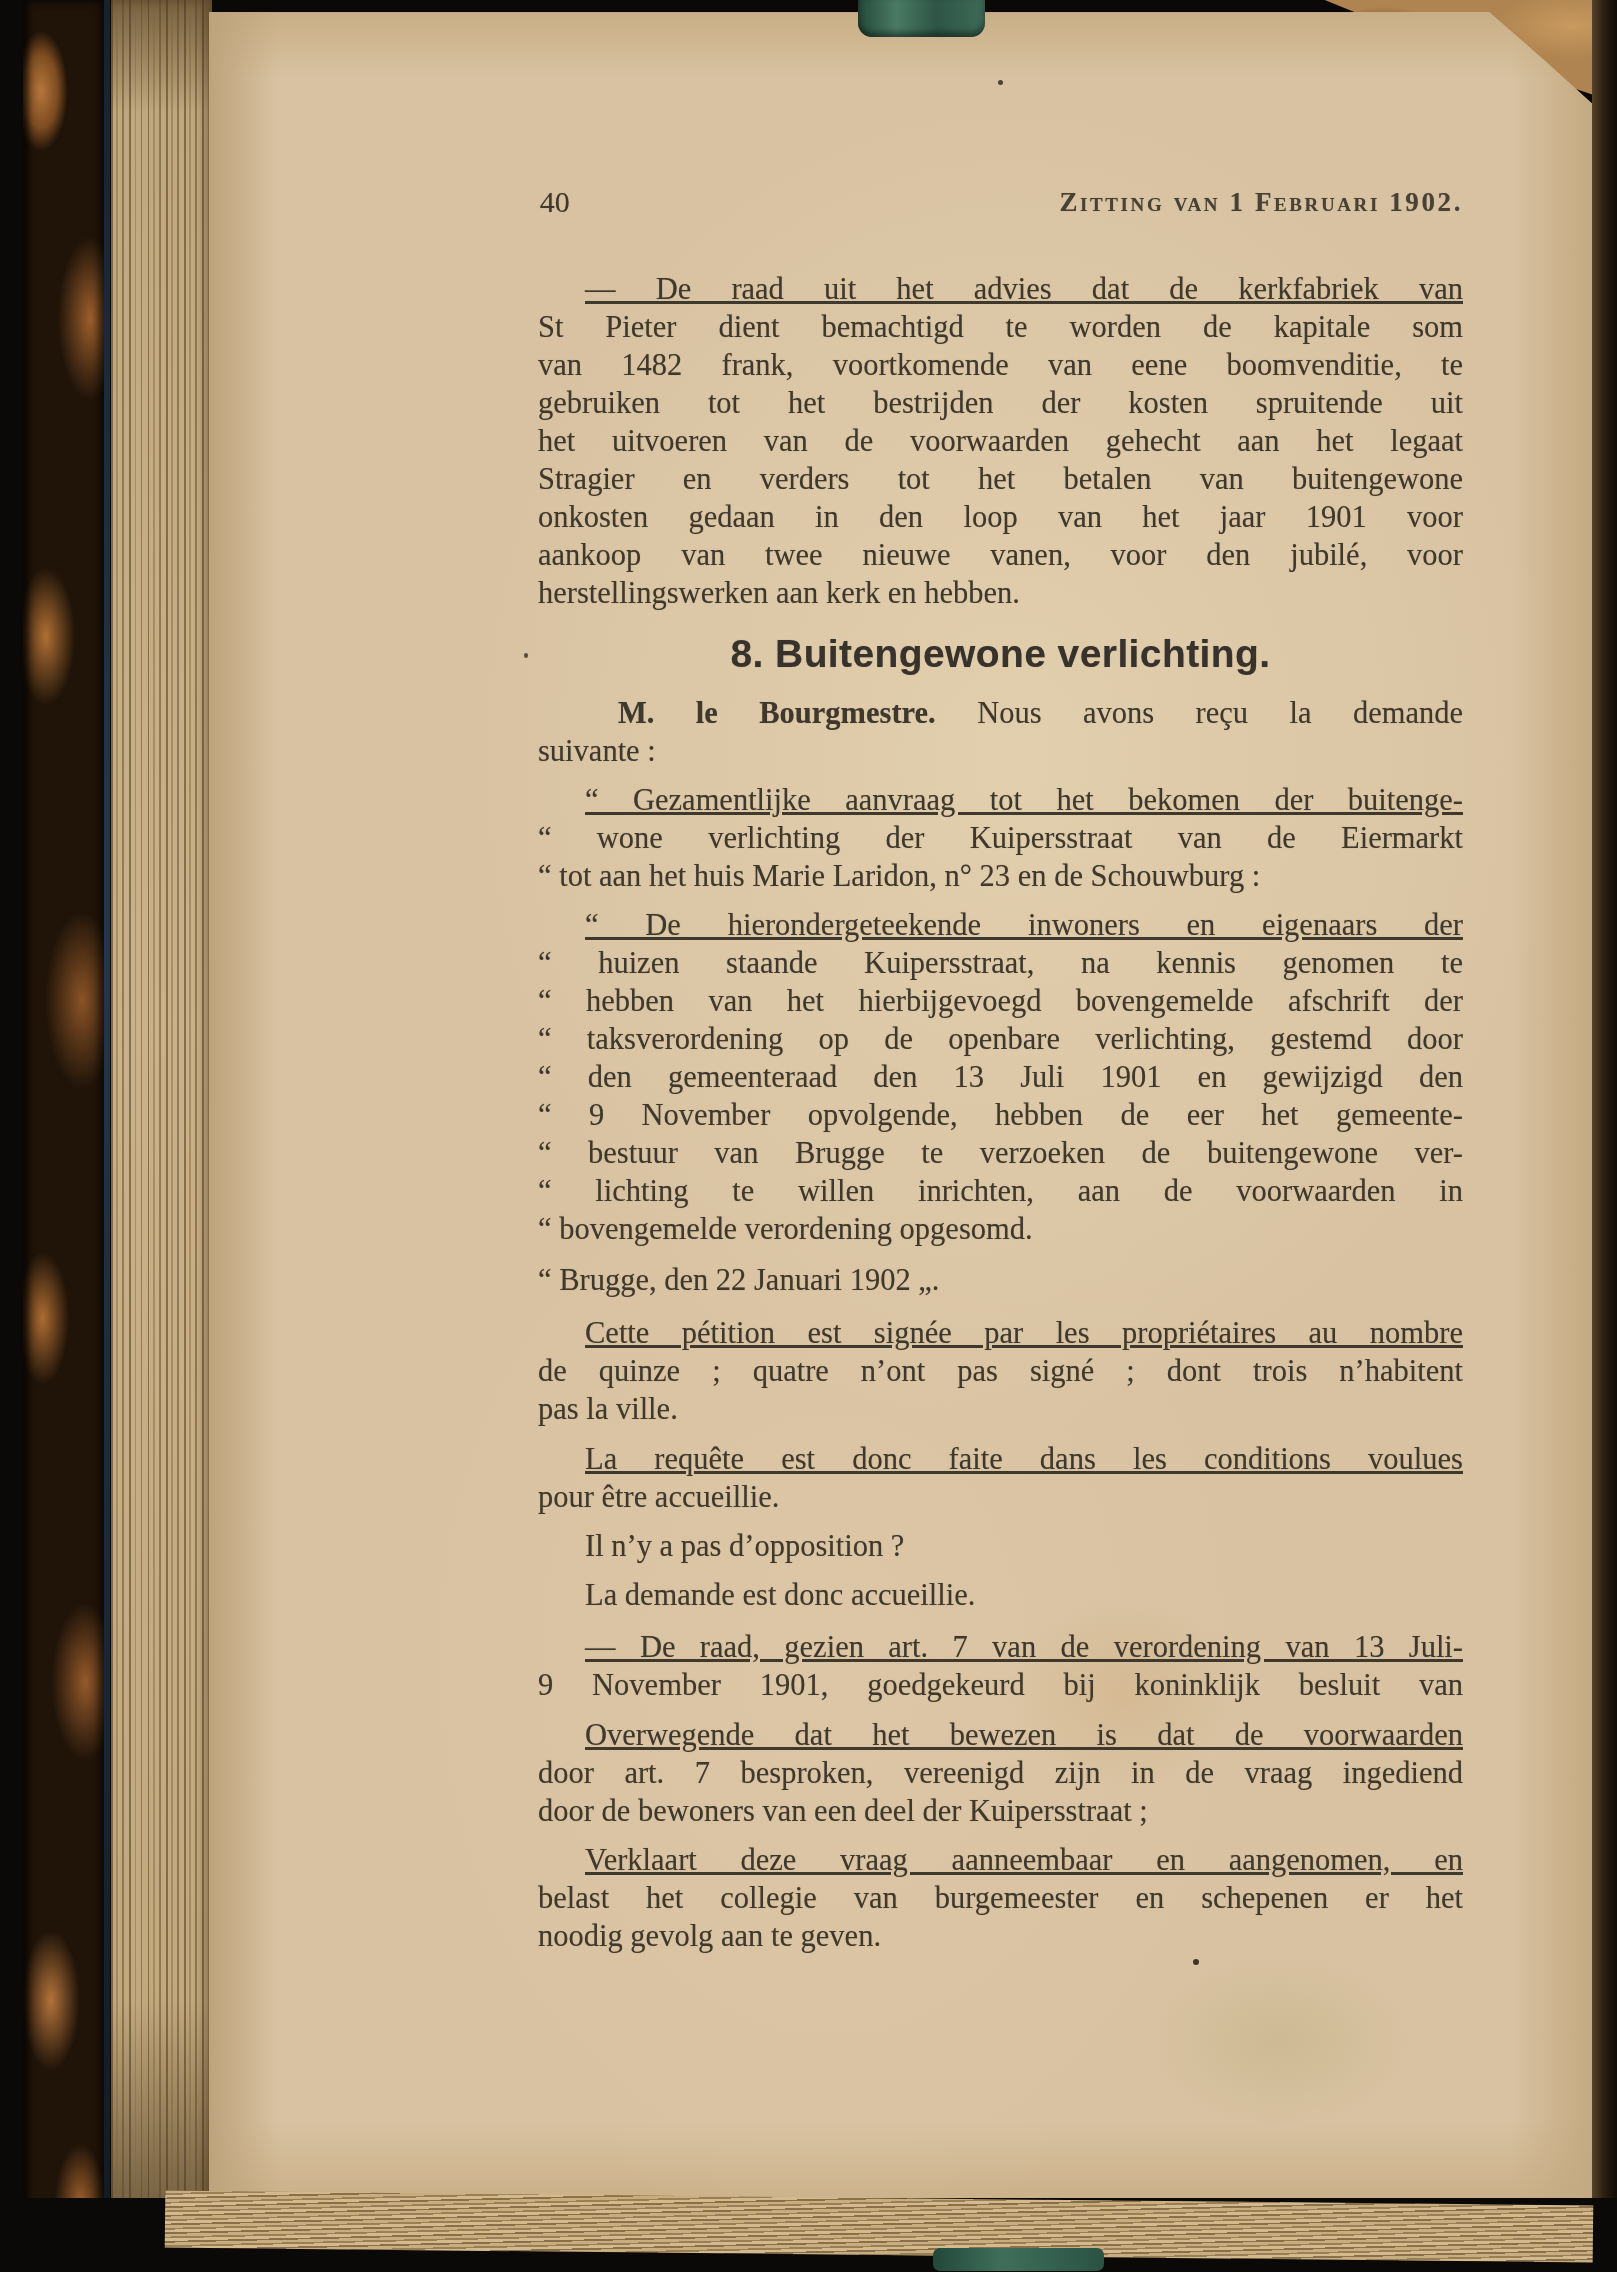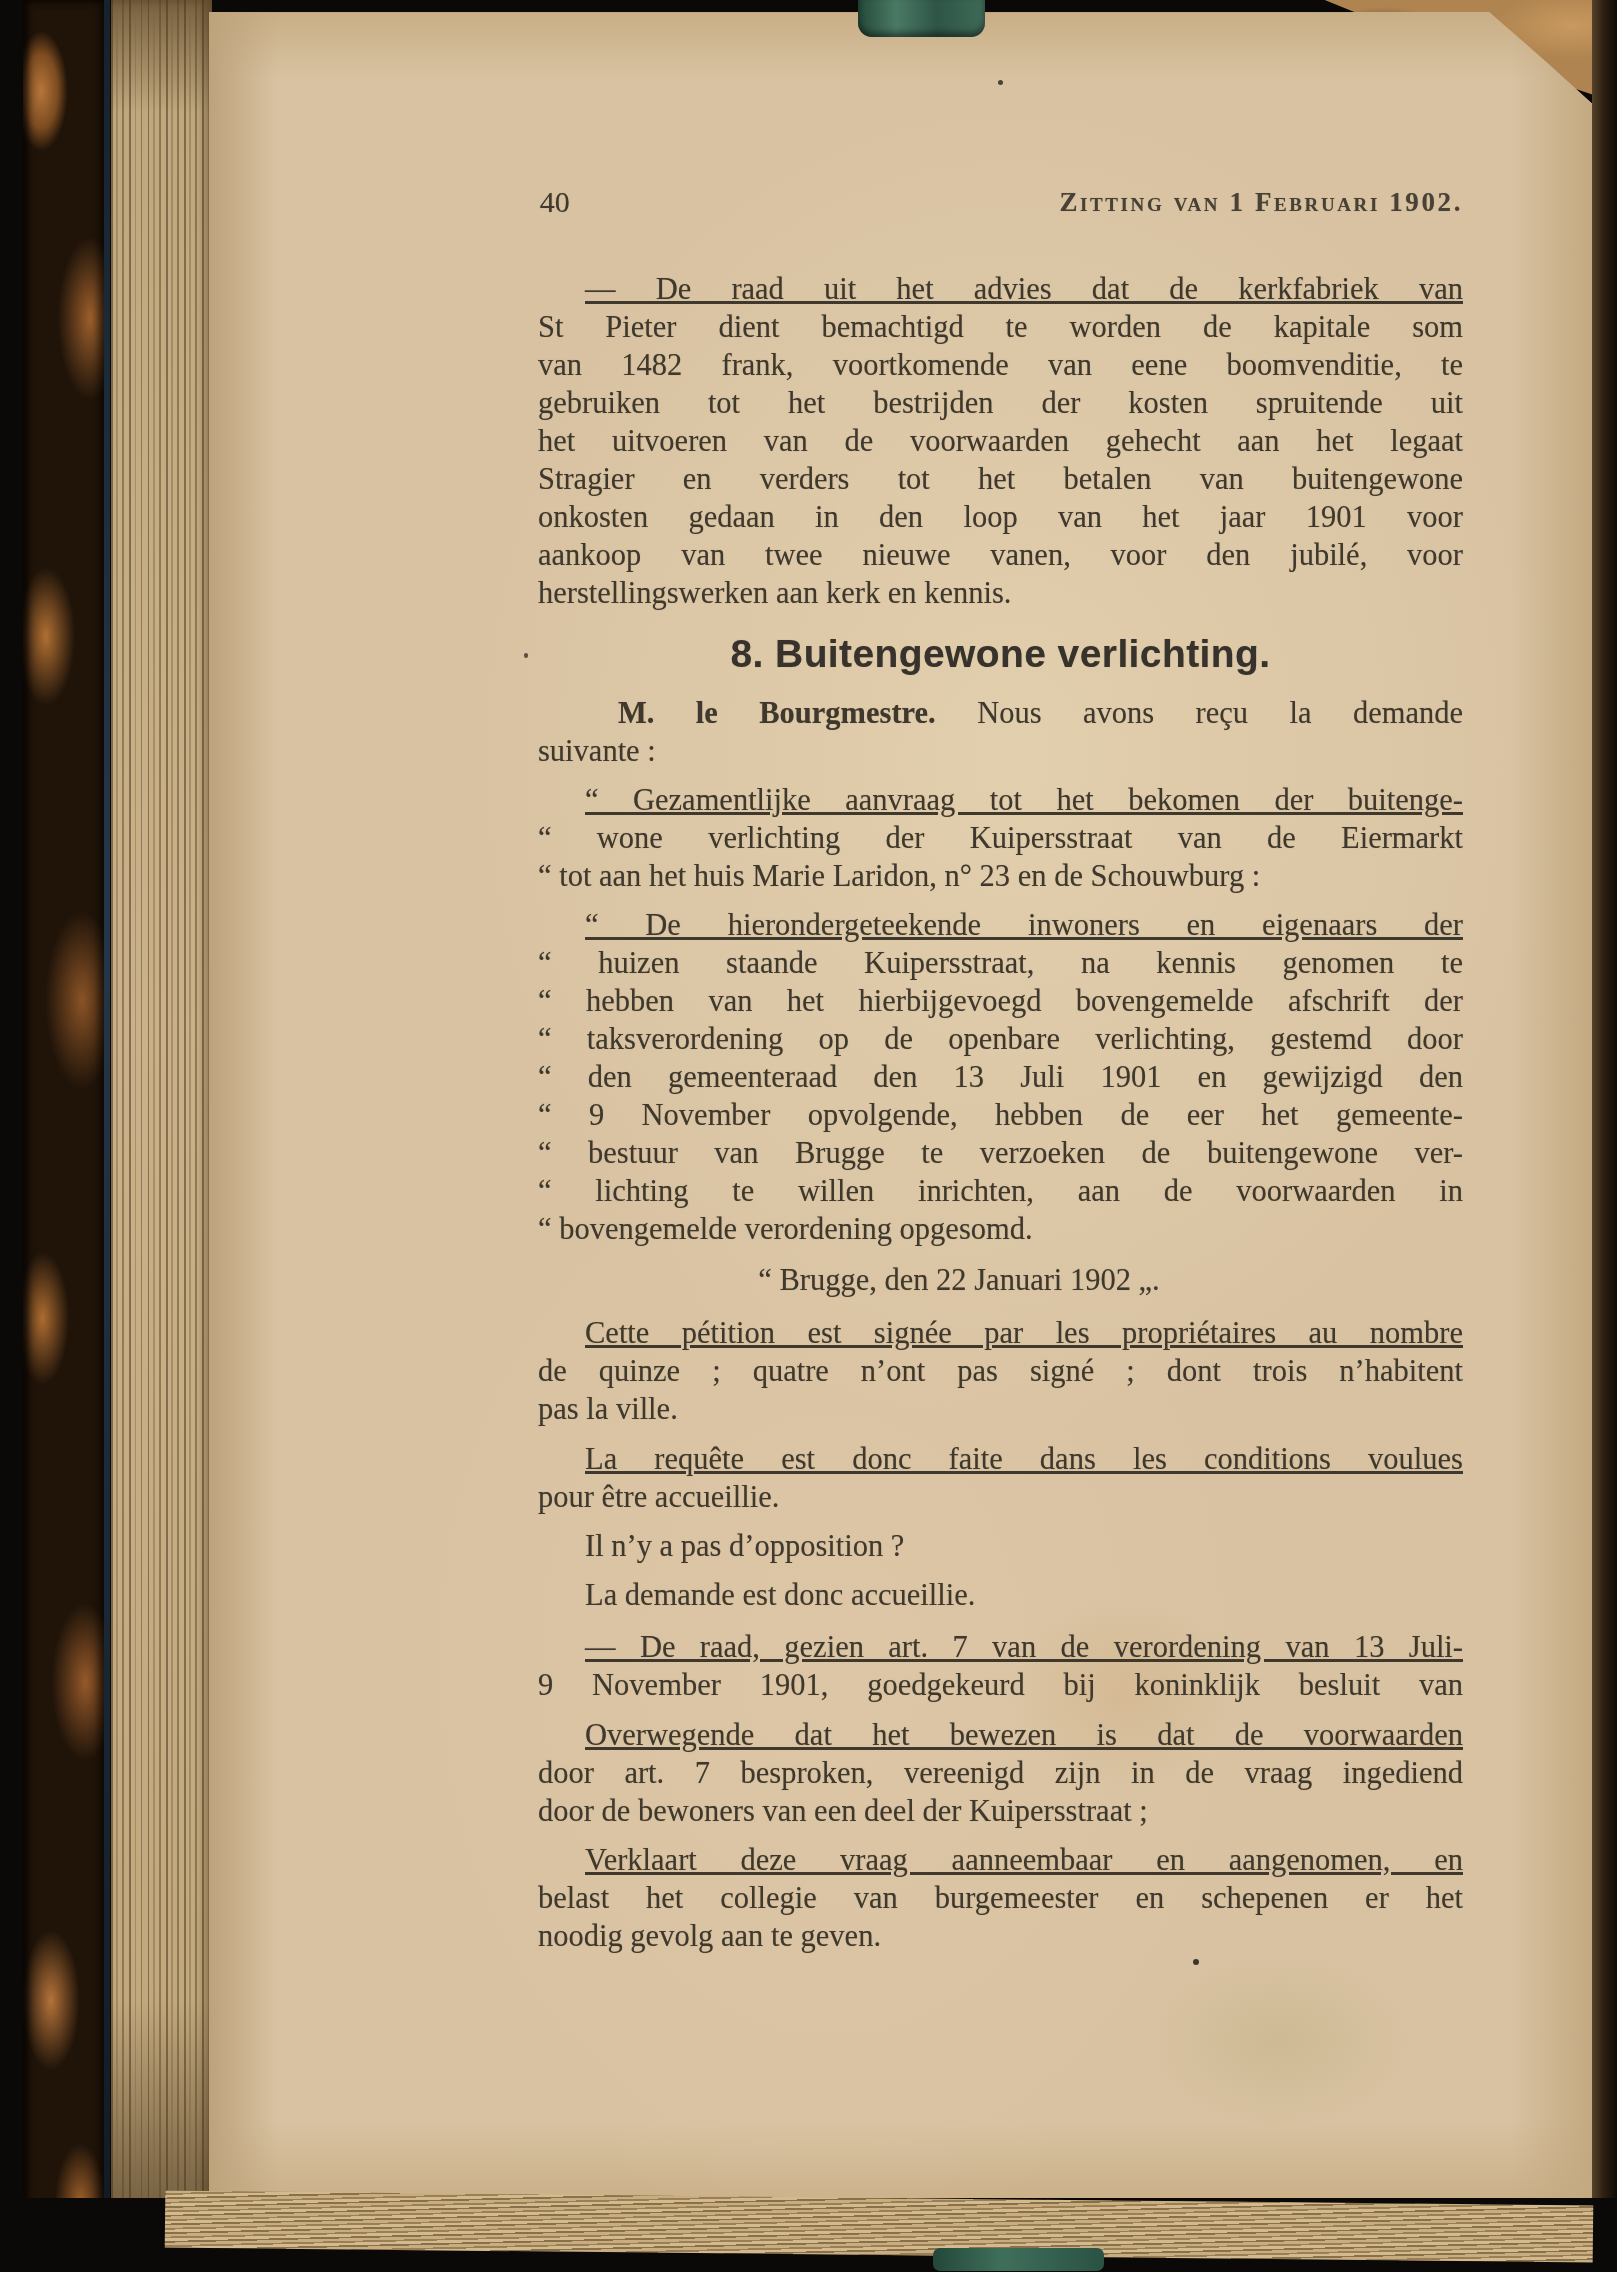--- a/index.html
+++ b/index.html
@@ -84,21 +84,21 @@
     font-weight:bold;font-size:27px;letter-spacing:2.6px;color:#474136;}
   .para{margin:0 0 11.3px 0;}
   .tline{min-height:38px;}
   .jline{text-align:justify;text-align-last:justify;}
   .indent-first .tline:first-child{text-indent:47px;text-decoration:underline;}
   .single{text-indent:47px;margin-bottom:11.3px;}
   .heading{margin:22.6px 0 21px 0;text-align:center;
     font-family:"Liberation Sans","DejaVu Sans",sans-serif;
     font-weight:bold;font-size:39px;letter-spacing:0.4px;color:#37322b;}
   .bold{font-weight:bold;margin-left:33px;}
-  .sig{text-align:center;padding-right:83px;margin:13px 0 15px 0;}
+  .sig{text-align:left;padding-right:83px;margin:13px 0 15px 0;}
   .mt-extra{margin-top:14px;}
 </style>
 </head>
 <body>
 
 <div class="scene">
   <div class="spine"></div>
   <div class="spine-blue"></div>
   <div class="edges"></div>
   <div class="corner-tr"></div>
@@ -118,21 +118,21 @@
 
       <div class="para indent-first">
           <div class="tline jline">— De raad uit het advies dat de kerkfabriek van</div>
           <div class="tline jline">St Pieter dient bemachtigd te worden de kapitale som</div>
           <div class="tline jline">van 1482 frank, voortkomende van eene boomvenditie, te</div>
           <div class="tline jline">gebruiken tot het bestrijden der kosten spruitende uit</div>
           <div class="tline jline">het uitvoeren van de voorwaarden gehecht aan het legaat</div>
           <div class="tline jline">Stragier en verders tot het betalen van buitengewone</div>
           <div class="tline jline">onkosten gedaan in den loop van het jaar 1901 voor</div>
           <div class="tline jline">aankoop van twee nieuwe vanen, voor den jubilé, voor</div>
-          <div class="tline">herstellingswerken aan kerk en kennis.</div>
+          <div class="tline">herstellingswerken aan kerk en hebben.</div>
         </div>
 
       <h2 class="heading">8. Buitengewone verlichting.</h2>
 
       <div class="para">
         <div class="tline jline" style="text-indent:47px"><span class="bold">M. le Bourgmestre.</span> <span>Nous avons reçu la demande</span></div>
         <div class="tline">suivante :</div>
       </div>
 
       <div class="para indent-first">

